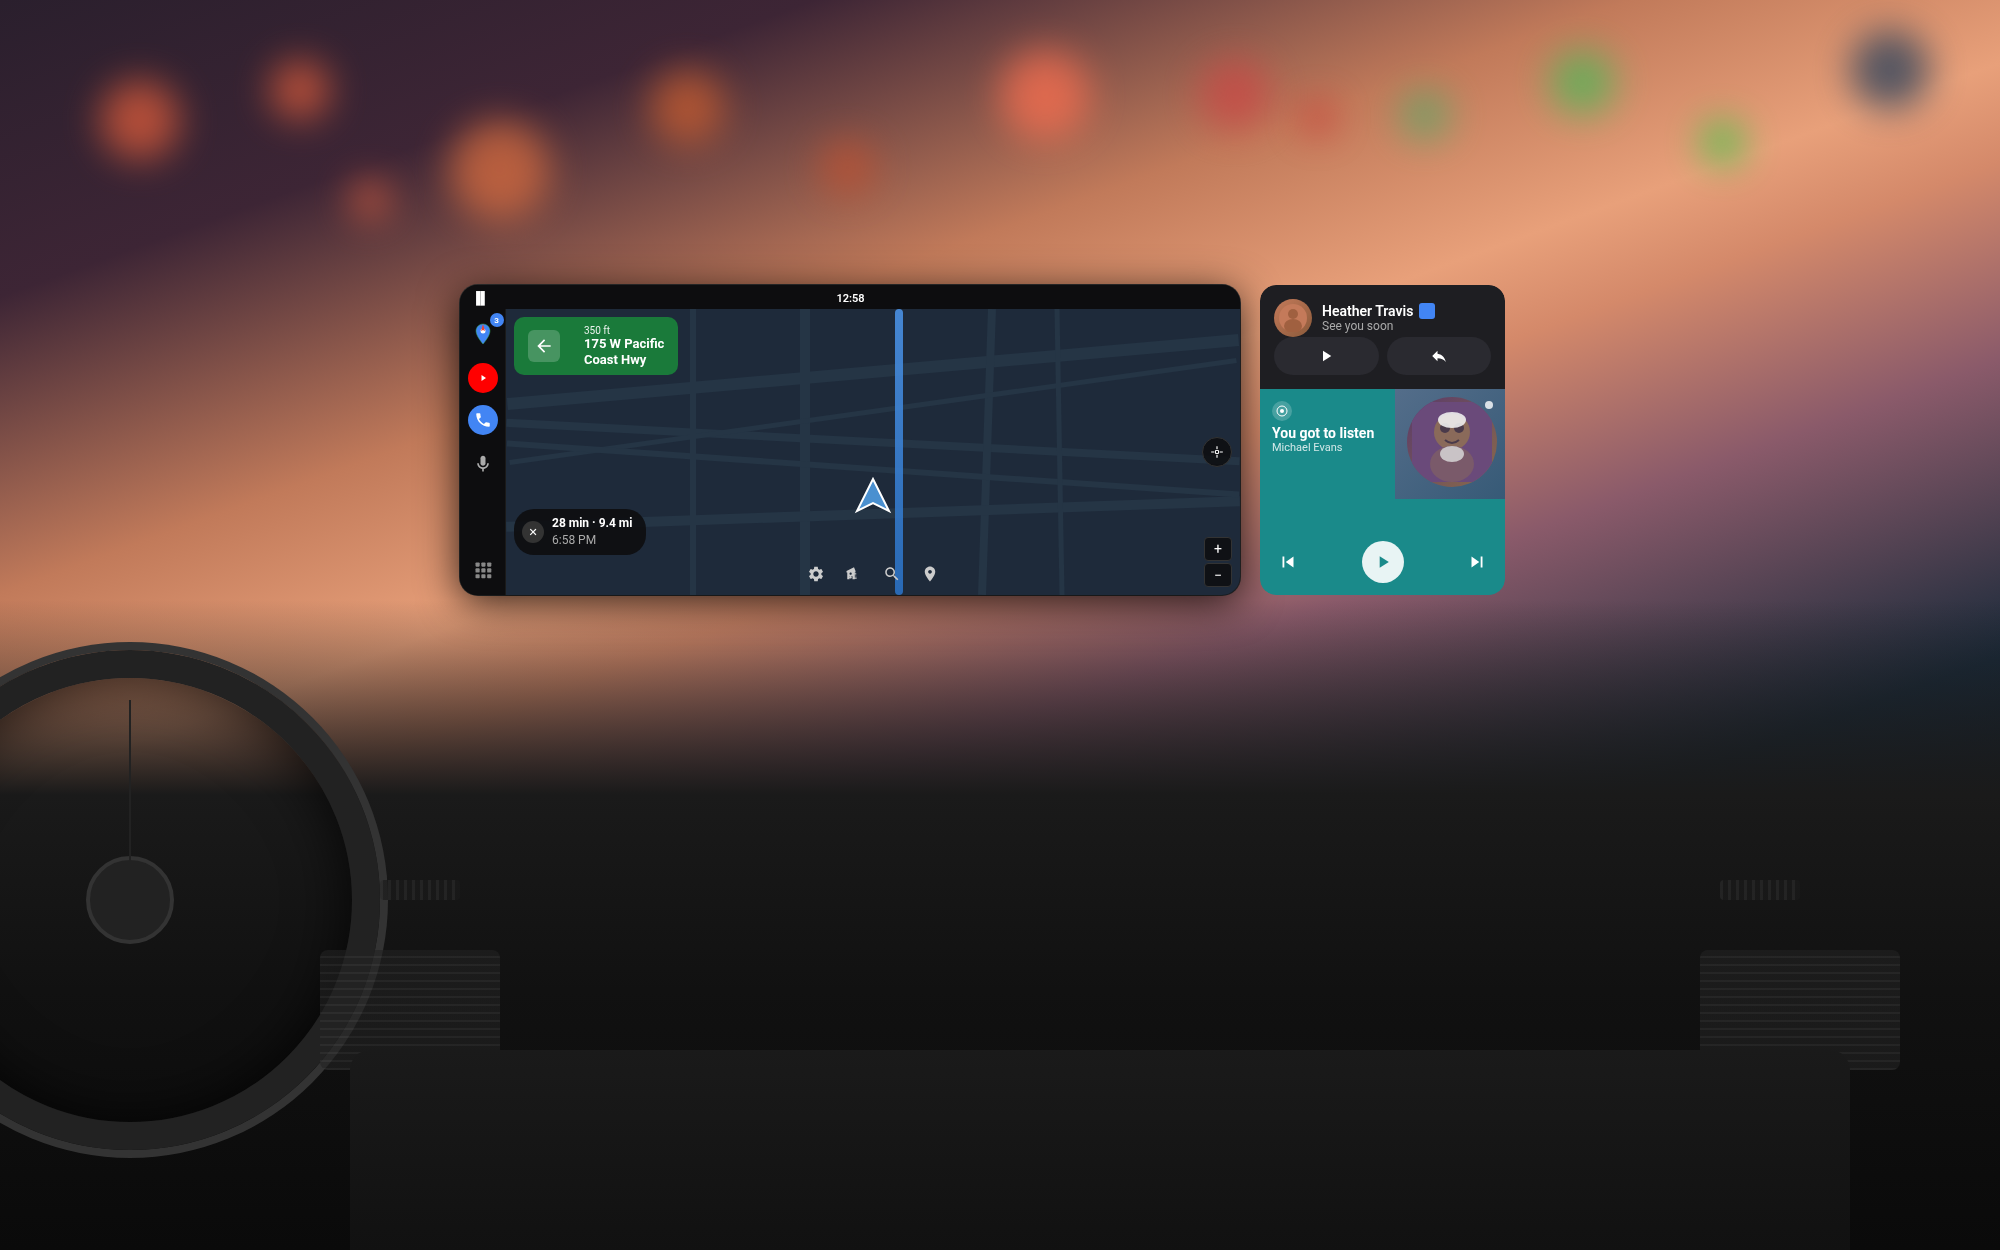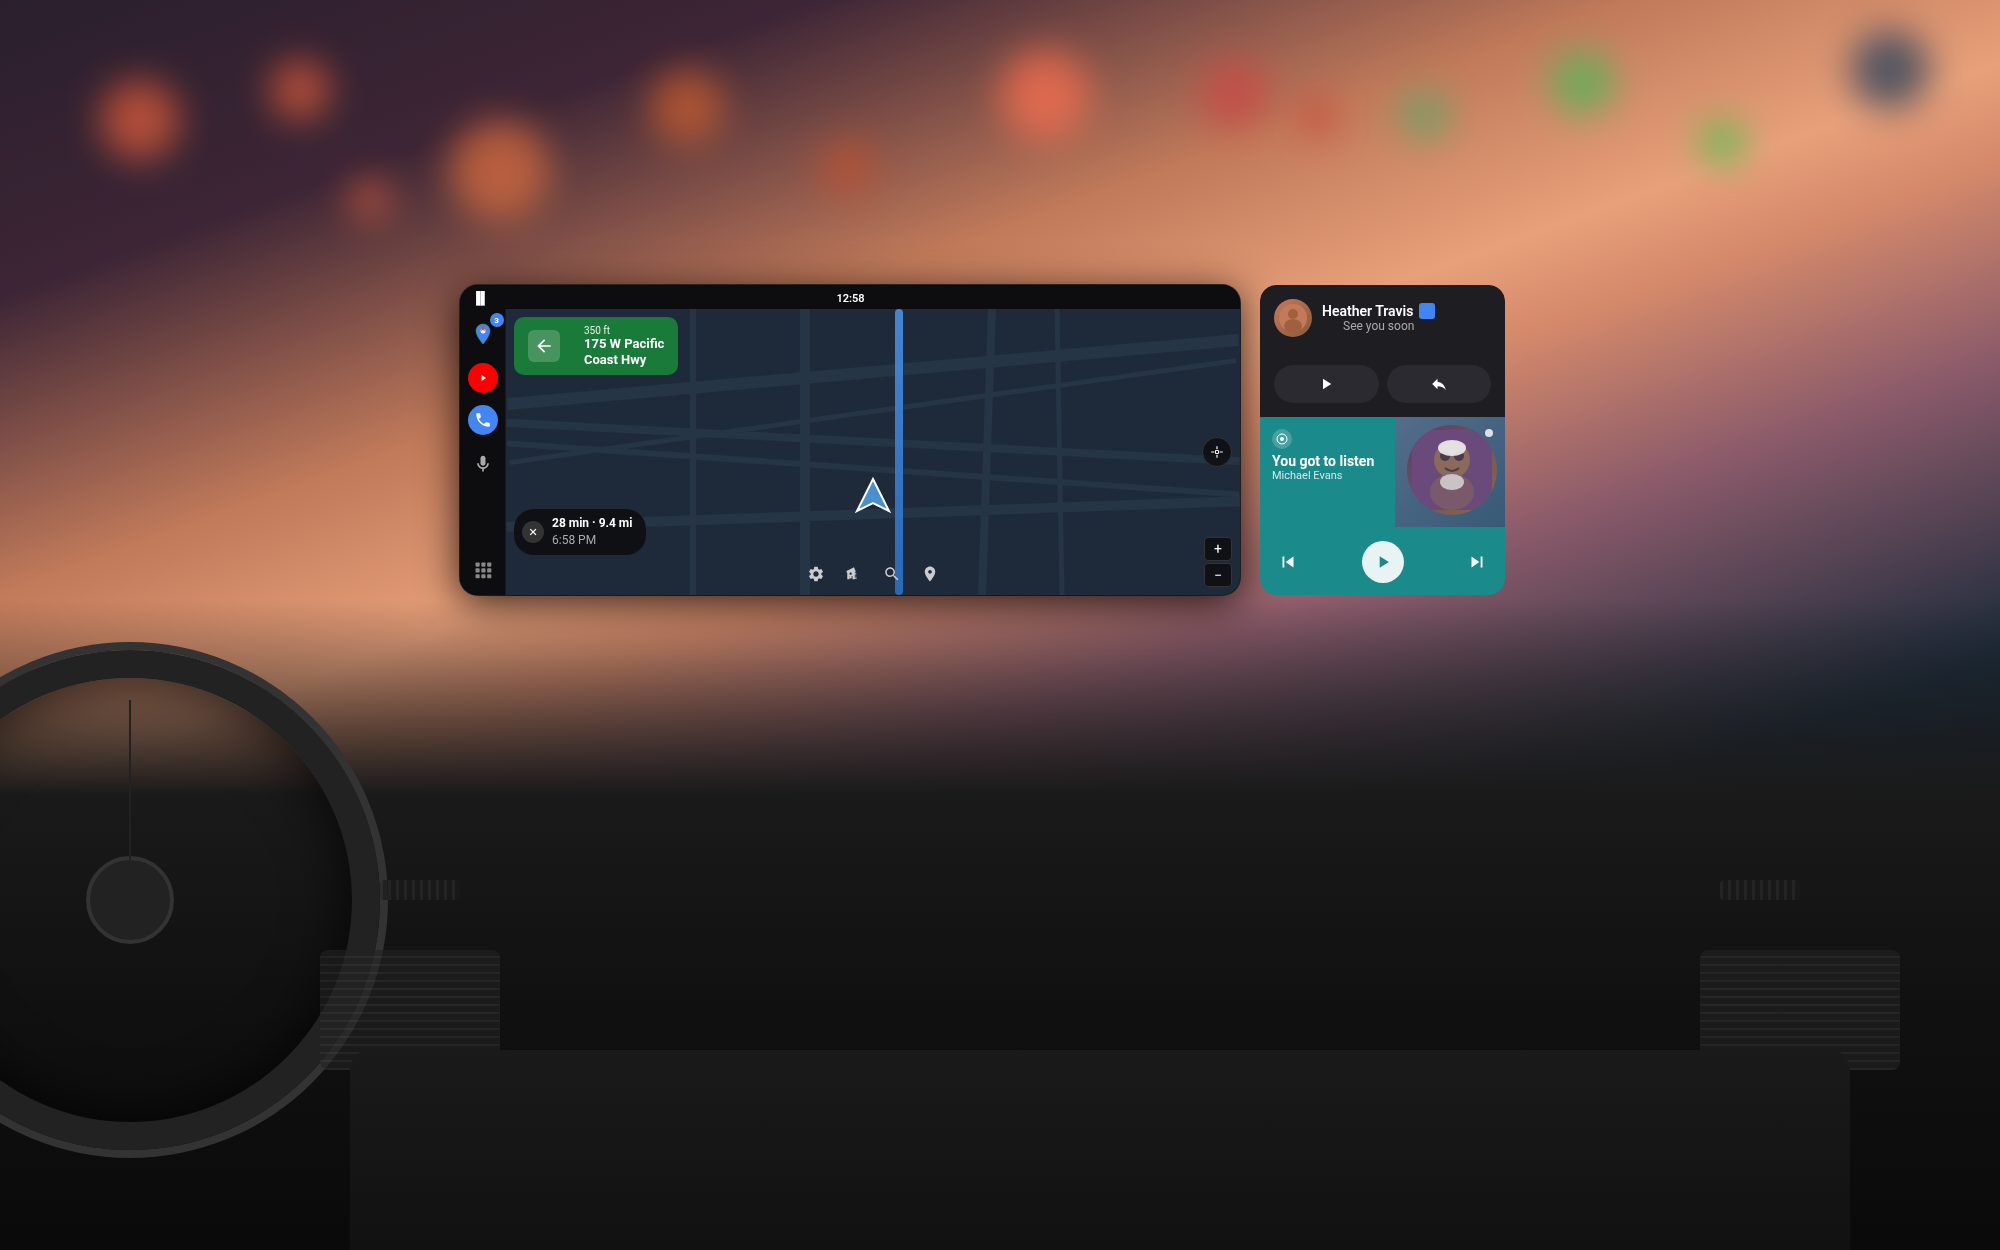--- a/index.html
+++ b/index.html
@@ -380,22 +380,21 @@
     .message-card {
       background: #1e1e22;
       border-radius: 16px 16px 0 0;
       padding: 14px;
       flex-shrink: 0;
     }
     .message-header {
       display: flex;
       align-items: center;
       gap: 10px;
-      margin-bottom: 28px;
-      text-align: center;
+      margin-bottom: 0;
     }
     .avatar {
       width: 38px;
       height: 38px;
       border-radius: 50%;
       background: linear-gradient(135deg, #c47a5a, #8a5a3a);
       flex-shrink: 0;
       overflow: hidden;
       display: flex;
       align-items: center;

